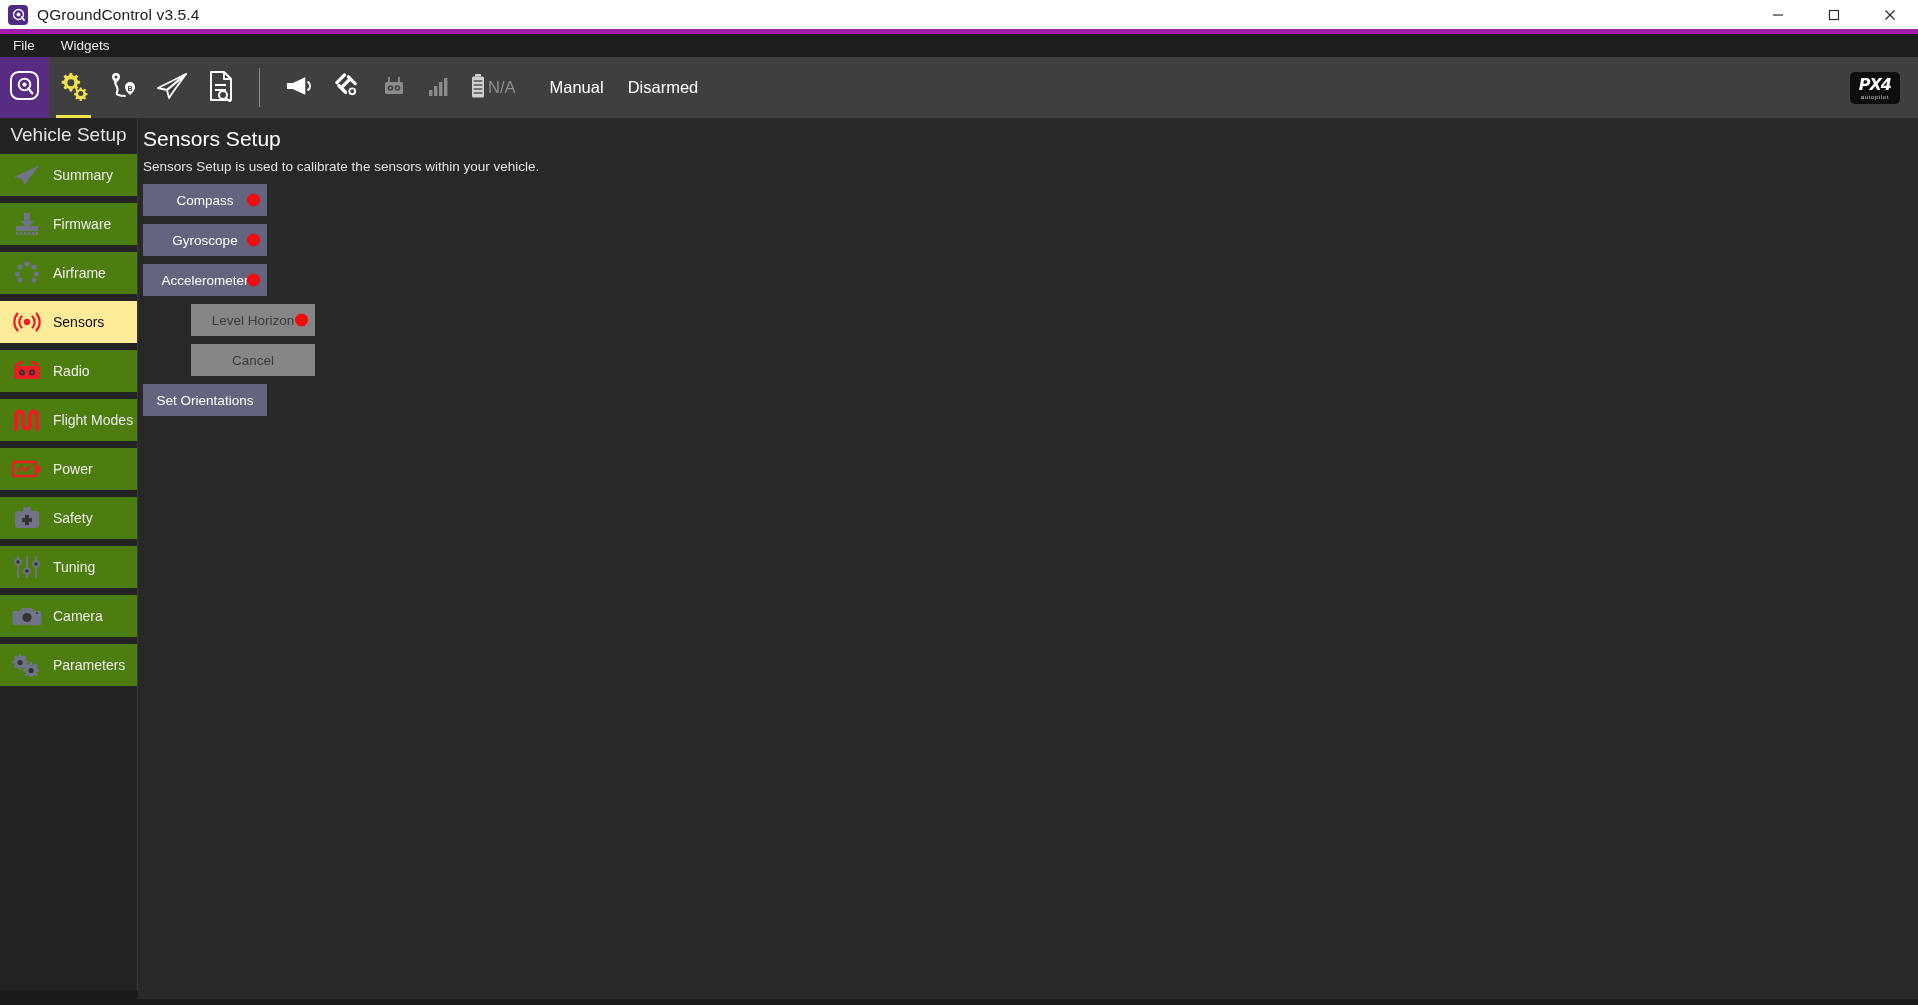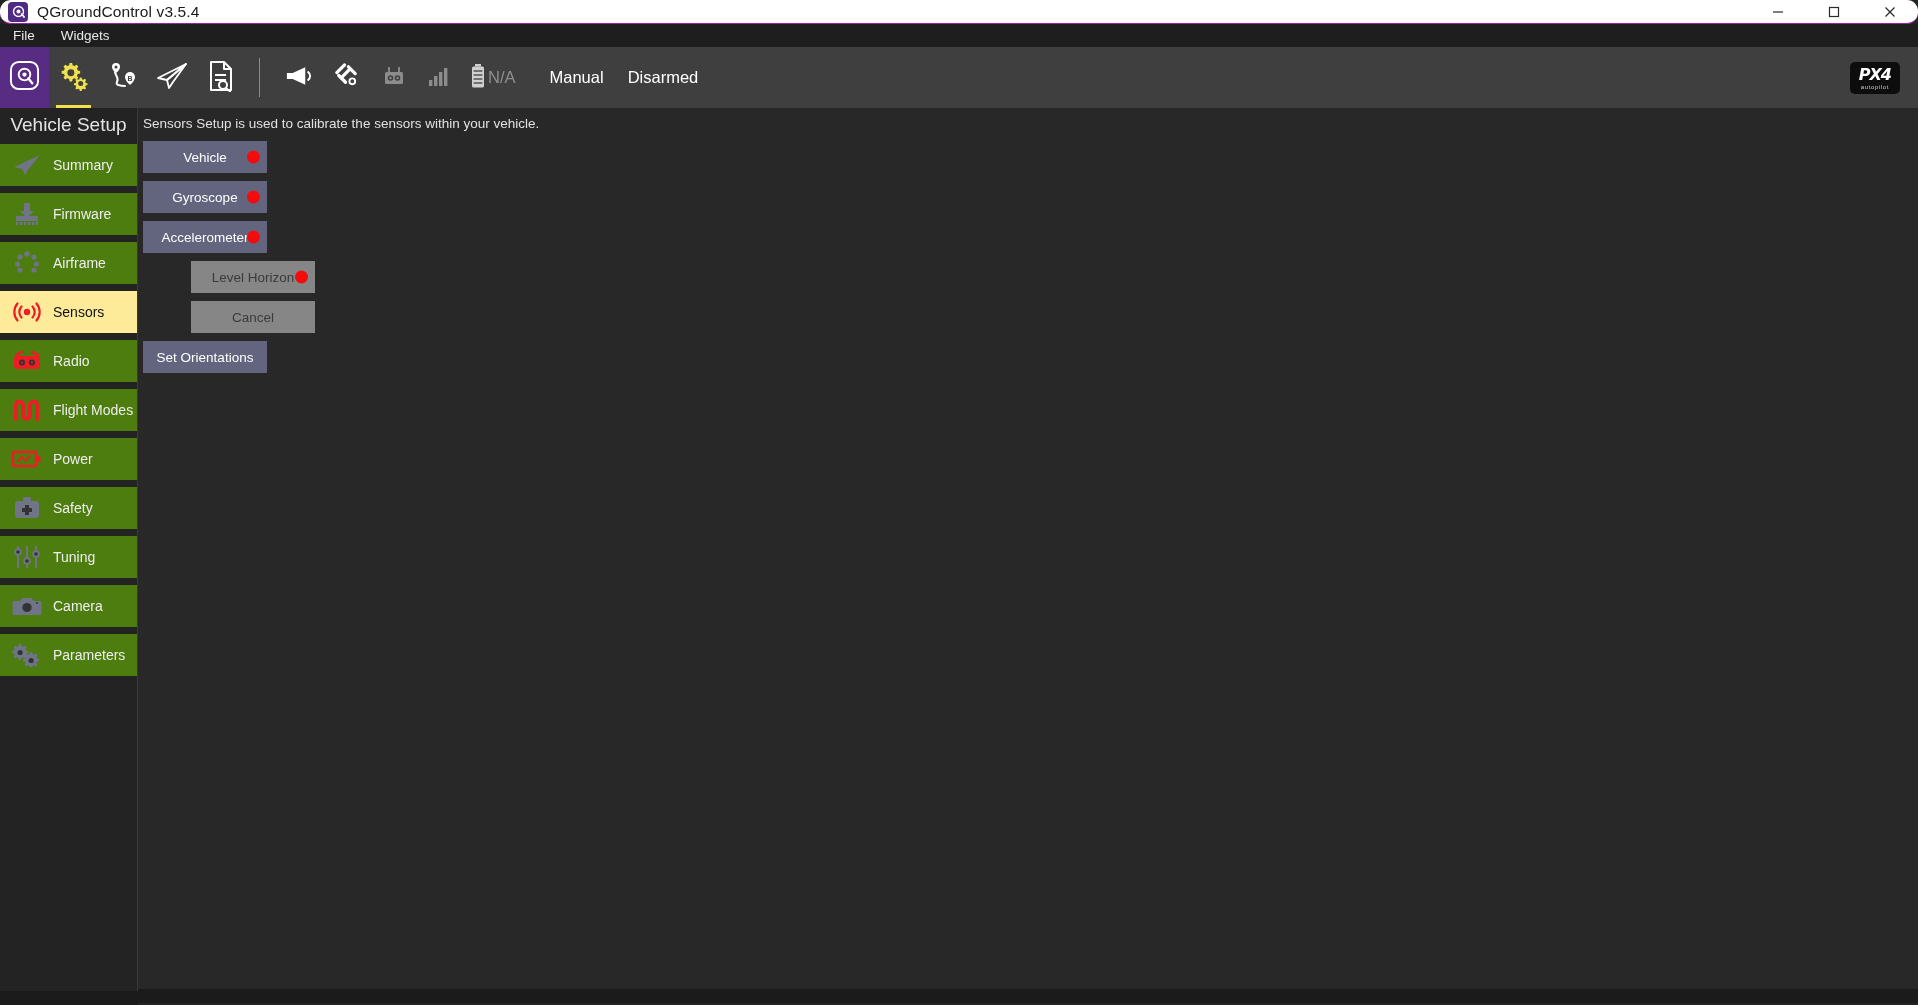--- a/index.html
+++ b/index.html
@@ -5,24 +5,23 @@
   * { box-sizing: border-box; margin: 0; padding: 0; }
   html, body {
     width: 1918px; height: 1005px;
     background: #232323;
     font-family: "Liberation Sans", sans-serif;
     overflow: hidden;
   }
 
   
   .titlebar {
-    height: 24px; background: #ffffff;
+    height: 34px; background: #ffffff;
     display: flex; align-items: center;
-    border-bottom: 1px solid #a21caf;
-    border-radius: 11px;
+    border-bottom: 5px solid #a21caf;
   }
   .titlebar-icon {
     width: 20px; height: 20px; margin-left: 8px; margin-right: 9px;
     border-radius: 4px; background: #4e2a84;
     display: flex; align-items: center; justify-content: center;
     flex: 0 0 auto;
   }
   .title-text {
     font-size: 15.5px; color: #1a1a1a; letter-spacing: .1px;
   }
@@ -468,27 +467,28 @@
           </g>
         </svg>
       </span>
       <span class="side-label">Parameters</span>
     </div>
 
     <div class="sidebar-bottom"></div>
   </div>
 
   <div class="content">
+    <div class="page-title">Sensors Setup</div>
     <div class="page-sub">Sensors Setup is used to calibrate the sensors within your vehicle.</div>
 
     <div class="cal-area">
       <div class="cal-col">
 
         <button class="cal-btn enabled">
-          <span class="cal-btn-label">Vehicle</span>
+          <span class="cal-btn-label">Compass</span>
           <span class="cal-dot" style="background:#f40b0b"></span>
         </button>
 
         <button class="cal-btn enabled">
           <span class="cal-btn-label">Gyroscope</span>
           <span class="cal-dot" style="background:#f40b0b"></span>
         </button>
 
         <button class="cal-btn enabled">
           <span class="cal-btn-label">Accelerometer</span>

